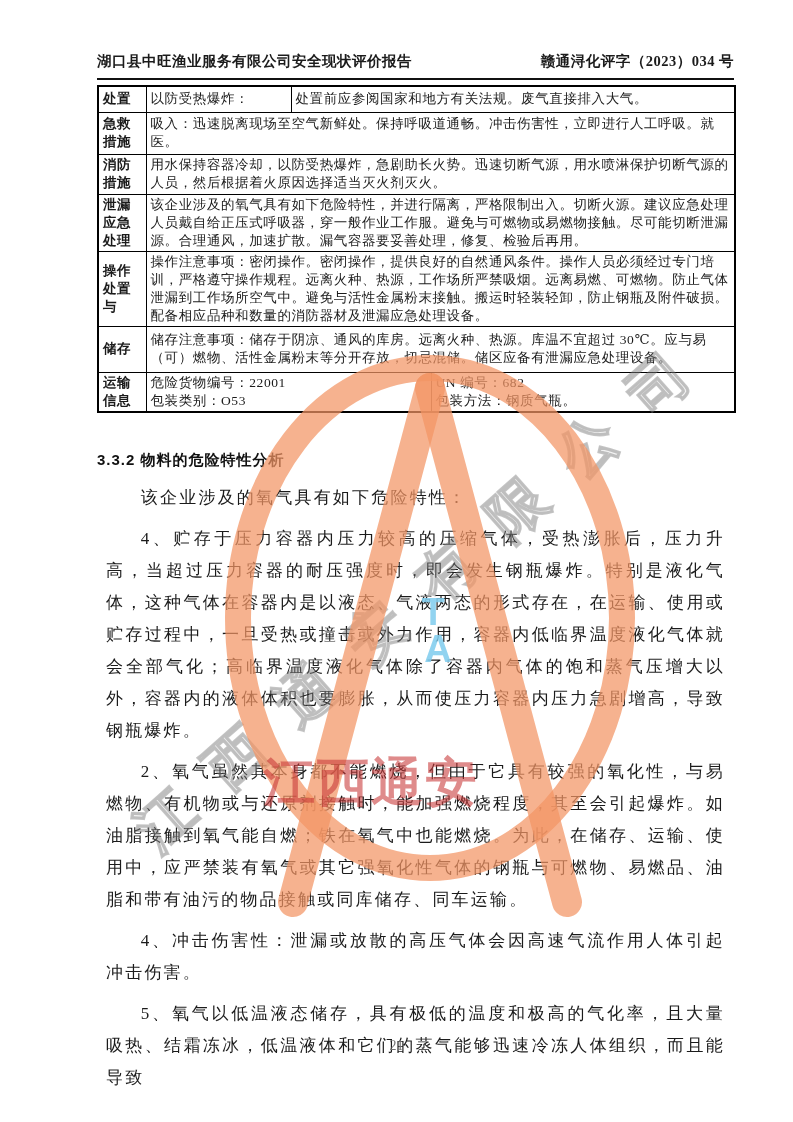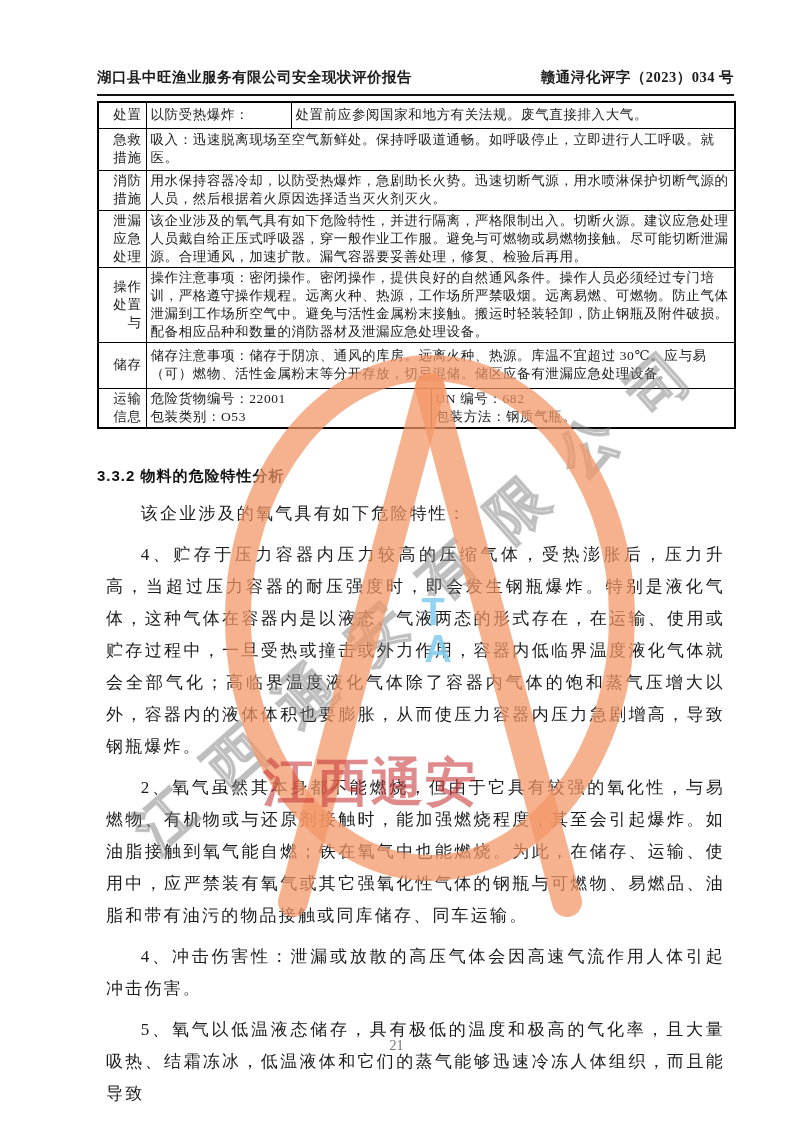--- a/index.html
+++ b/index.html
@@ -4,41 +4,41 @@
 <style>
   html,body{margin:0;padding:0;background:#888;}
   .page{
     position:relative;
     width:793px;height:1122px;
     background:#ffffff;
     overflow:hidden;
     font-family:"Liberation Serif","DejaVu Serif",serif;
     color:#1b1b1b;
   }
-  .content{position:absolute;left:97px;top:68px;width:637px;z-index:1;}
+  .content{position:absolute;left:97px;top:52px;width:637px;z-index:1;}
   
   .hdr{
     display:flex;justify-content:space-between;align-items:flex-end;
     font-size:14.5px;font-weight:bold;
     padding-bottom:7px;margin-bottom:5px;
     border-bottom:2.5px solid #111;
     letter-spacing:0.5px;
   }
   
   table.msds{border-collapse:collapse;width:637px;table-layout:fixed;}
   table.msds{border:2px solid #000;}
   table.msds td{
     border:1.6px solid #000;
     padding:1px 4px;
     font-size:13.5px;line-height:18px;
     letter-spacing:0.6px;
     vertical-align:middle;
   }
   td.lbl{
-    text-align:right;font-weight:400;font-size:14px;line-height:16px;
+    text-align:left;font-weight:700;font-size:14px;line-height:16px;
     letter-spacing:0;
     border-right:3.5px double #000;
     padding:1px 2px;
     font-family:"Liberation Sans","DejaVu Sans",sans-serif;
   }
   .pre{white-space:pre-line;}
   tr.r1{height:26px;} tr.r2{height:42px;} tr.r3{height:40px;}
   tr.r4{height:52px;} tr.r5{height:74px;} tr.r6{height:46px;} tr.r7{height:40px;}
   
   h3.sec{
@@ -78,21 +78,21 @@
       </colgroup>
       <tbody>
         <tr class="r1">
           <td class="lbl">处置</td>
           <td>以防受热爆炸：</td>
           <td colspan="2">处置前应参阅国家和地方有关法规。废气直接排入大气。</td>
         </tr>
         <tr class="r2">
           <td class="lbl pre">急救
 措施</td>
-          <td colspan="3">吸入：迅速脱离现场至空气新鲜处。保持呼吸道通畅。如呼吸停止，立即进行人工呼吸。就医。</td>
+          <td colspan="3">吸入：迅速脱离现场至空气新鲜处。保持呼吸道通畅。冲击伤害性，立即进行人工呼吸。就医。</td>
         </tr>
         <tr class="r3">
           <td class="lbl pre">消防
 措施</td>
           <td colspan="3">用水保持容器冷却，以防受热爆炸，急剧助长火势。迅速切断气源，用水喷淋保护切断气源的人员，然后根据着火原因选择适当灭火剂灭火。</td>
         </tr>
         <tr class="r4">
           <td class="lbl pre">泄漏
 应急
 处理</td>

